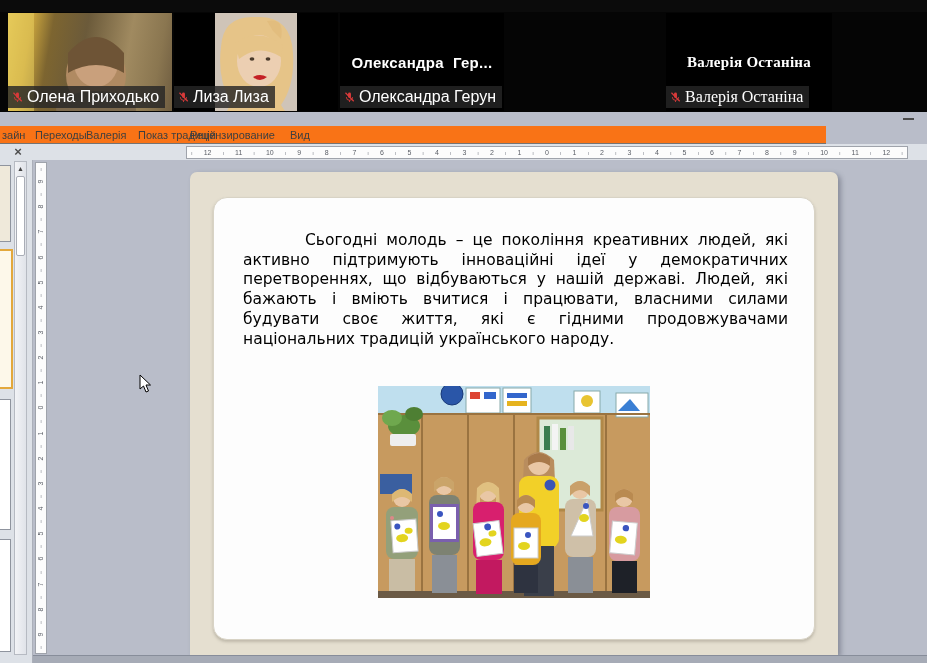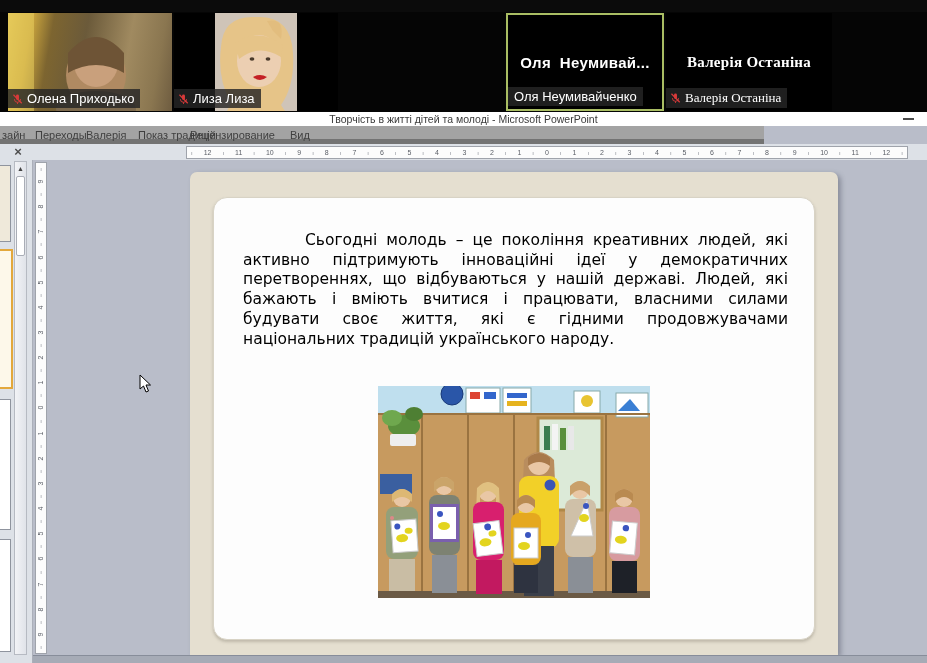--- a/index.html
+++ b/index.html
@@ -25,37 +25,37 @@
   
   .video-strip { position:absolute; left:0; top:12px; width:927px; height:100px; background:#050505; z-index:25; }
   .tile { position:absolute; top:1px; height:98px; background:#000; overflow:hidden; }
   .tile.active { border:2px solid #a9bd63; }
   .center-name {
     position:absolute; inset:0; display:flex; align-items:center; justify-content:center;
     color:#fff; font-weight:bold; font-size:15px; letter-spacing:.3px; white-space:pre;
   }
   .nameplate {
     position:absolute; left:0; bottom:3px; display:flex; align-items:center; gap:4px;
-    background:rgba(38,38,38,.82); color:#fff; font-size:13px; padding:2px 6px 2px 4px;
+    background:rgba(38,38,38,.82); color:#fff; font-size:16px; padding:2px 6px 2px 4px;
     white-space:nowrap; z-index:3;
   }
   .nameplate.nomic { padding-left:6px; }
   .vid1 {
     position:absolute; inset:0;
     background:linear-gradient(100deg,#e3c554 0%,#caa53e 14%,#7d6530 26%,#6b5a3a 45%,#a08a60 70%,#8a7650 88%,#6e5c40 100%);
   }
   .vid2 { position:absolute; left:41px; top:0; width:82px; height:98px; background:#d9bfa6; }
   
   .ppt-titlebar {
     position:absolute; left:0; top:112px; width:927px; height:14px; background:#fff;
     display:flex; align-items:center; justify-content:center;
     font-size:10.5px; color:#3a3a3a; z-index:20;
   }
   .min-btn { position:absolute; left:903px; top:118px; width:11px; height:2px; background:#4a4a4a; cursor:pointer; z-index:21; }
-  .menubar { position:absolute; left:0; top:126px; width:764px; height:18px; background:#a3a3a3; border-bottom:5px solid #737373; z-index:20; }
+  .menubar { position:absolute; left:0; top:126px; width:826px; height:18px; background:#f97316; border-bottom:1px solid #737373; z-index:20; }
   .menubar span { position:absolute; top:3px; font-size:11px; color:#3f3f3f; cursor:pointer; white-space:nowrap; }
   .ruler-row { position:absolute; left:0; top:144px; width:927px; height:16px; background:#dde1e7; z-index:18; }
   .close-thumbs {
     position:absolute; left:10px; top:145px; width:16px; height:14px; z-index:22;
     color:#4d4d4d; font-size:13px; font-weight:bold; line-height:13px; text-align:center; cursor:pointer;
   }
   
   .h-ruler {
     position:absolute; left:186px; top:146px; width:722px; height:13px;
     background:#fcfcfc; border:1px solid #9fa3ab; z-index:19;
@@ -160,47 +160,52 @@
               <rect x="4.4" y="1" width="3.2" height="6" rx="1.6" fill="#d93a3a"></rect>
               <path d="M2.6 6.2a3.4 3.4 0 0 0 6.8 0" stroke="#d93a3a" stroke-width="1" fill="none"></path>
               <line x1="6" y1="9.6" x2="6" y2="11.4" stroke="#d93a3a" stroke-width="1"></line>
               <line x1="1.6" y1="1.4" x2="10.6" y2="10.6" stroke="#d93a3a" stroke-width="1.3"></line>
             </svg>
         </span>
         <span>Лиза Лиза</span>
       </div>
     </div>
 
-
-    <div class="tile active" style="left:506px;width:158px;">
-      <div class="center-name">Оля  Неумивай...</div>
-      <div class="nameplate nomic">
-        <span>Оля Неумивайченко</span>
-      </div>
-    </div>
+    <div class="tile" style="left:340px;width:164px;">
+      <div class="center-name">Олександра  Гер...</div>
+      <div class="nameplate">
+        <span class="micicon">
+          <svg viewBox="0 0 12 12" width="11" height="12">
+              <rect x="4.4" y="1" width="3.2" height="6" rx="1.6" fill="#d93a3a"></rect>
+              <path d="M2.6 6.2a3.4 3.4 0 0 0 6.8 0" stroke="#d93a3a" stroke-width="1" fill="none"></path>
+              <line x1="6" y1="9.6" x2="6" y2="11.4" stroke="#d93a3a" stroke-width="1"></line>
+              <line x1="1.6" y1="1.4" x2="10.6" y2="10.6" stroke="#d93a3a" stroke-width="1.3"></line>
+            </svg>
+        </span>
+        <span>Олександра Герун</span>
+      </div>
+    </div>
+
 
     <div class="tile" style="left:666px;width:166px;font-family:Liberation Serif, serif;">
       <div class="center-name">Валерія Останіна</div>
       <div class="nameplate">
         <span class="micicon">
           <svg viewBox="0 0 12 12" width="11" height="12">
               <rect x="4.4" y="1" width="3.2" height="6" rx="1.6" fill="#d93a3a"></rect>
               <path d="M2.6 6.2a3.4 3.4 0 0 0 6.8 0" stroke="#d93a3a" stroke-width="1" fill="none"></path>
               <line x1="6" y1="9.6" x2="6" y2="11.4" stroke="#d93a3a" stroke-width="1"></line>
               <line x1="1.6" y1="1.4" x2="10.6" y2="10.6" stroke="#d93a3a" stroke-width="1.3"></line>
             </svg>
         </span>
         <span>Валерія Останіна</span>
       </div>
     </div>
   </div>
 
-  <div class="ppt-titlebar">
-    <span>Творчість в житті дітей та молоді  -  Microsoft PowerPoint</span>
-  </div>
   <div class="min-btn"></div>
 
   <div class="menubar">
     <span style="left:2px">зайн</span>
     <span style="left:35px">Переходы</span>
     <span style="left:86px">Валерія</span>
     <span style="left:138px">Показ традицій</span>
     <span style="left:190px">Рецензирование</span>
     <span style="left:290px">Вид</span>
   </div>

